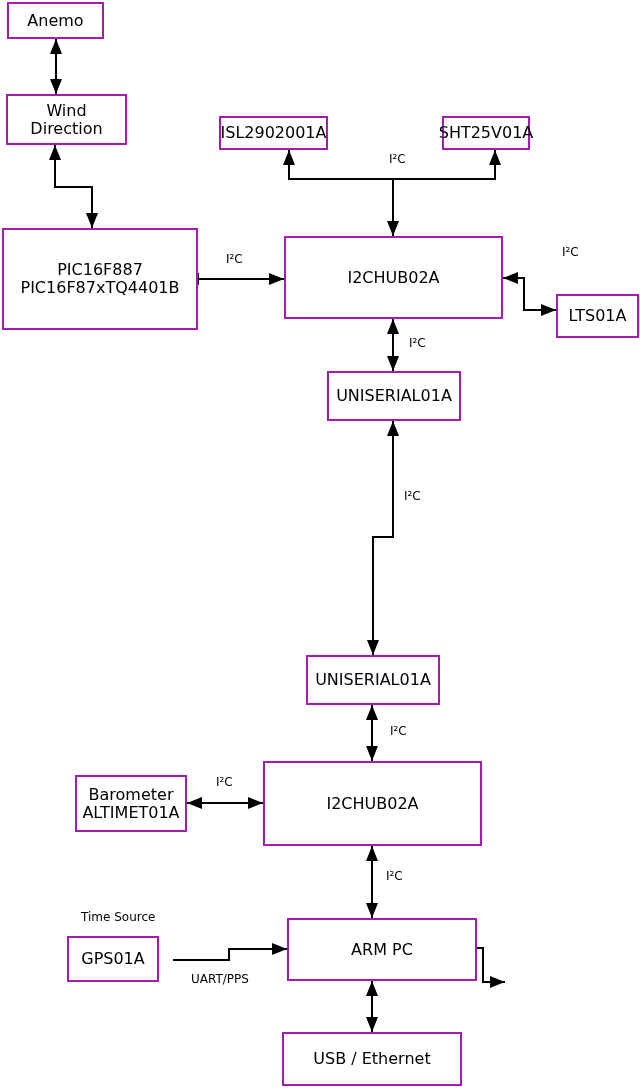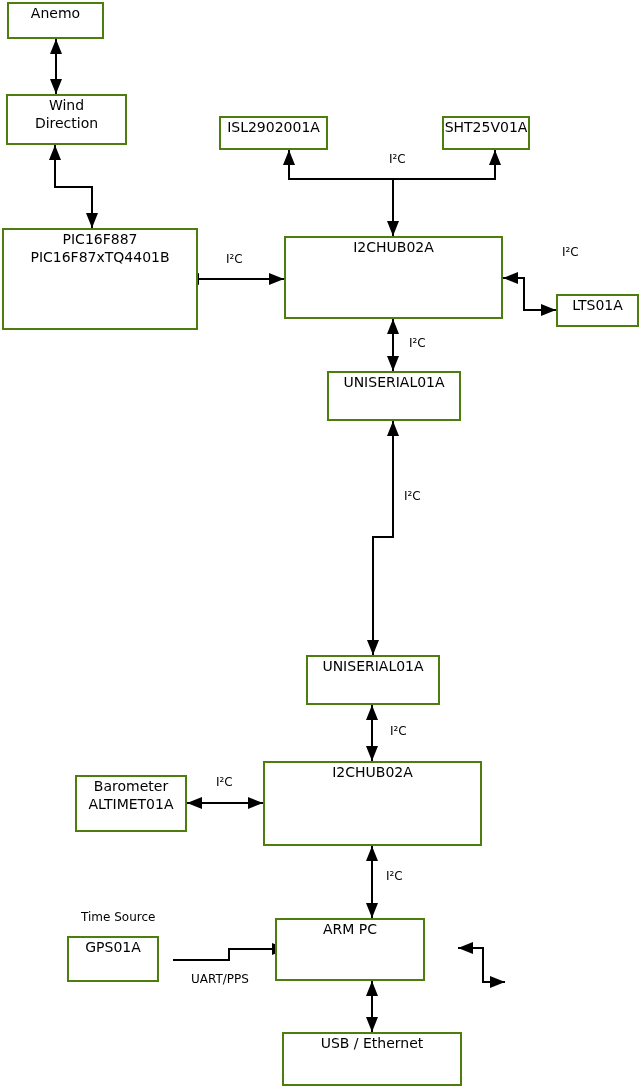--- a/index.html
+++ b/index.html
@@ -10,27 +10,28 @@
     font-family:"DejaVu Sans", sans-serif;
     color:#000;
     overflow:hidden;
   }
   #edges{position:absolute;left:0;top:0;width:640px;height:1089px;}
   #edges line, #edges polyline{stroke:#000;stroke-width:2;fill:none;}
   #edges polygon{fill:#000;stroke:none;}
   .node{
     position:absolute;
     box-sizing:border-box;
-    border:2px solid #4d7c0f;
+    border:2px solid #a21caf;
     background:#ffffff;
     display:flex;
     flex-direction:column;
     align-items:center;
+    justify-content:center;
     text-align:center;
-    font-size:14px;
+    font-size:16px;
     line-height:18px;
     white-space:nowrap;
   }
   .flabel{
     position:absolute;
     font-size:12px;
     line-height:15px;
     white-space:nowrap;
   }
 </style>
@@ -142,21 +143,21 @@
   </div>
 
   <div class="node" style="left:442px;top:116px;width:88px;height:34px">
     <span>SHT25V01A</span>
   </div>
 
   <div class="node" style="left:284px;top:236px;width:219px;height:83px">
     <span>I2CHUB02A</span>
   </div>
 
-  <div class="node" style="left:556px;top:294px;width:83px;height:33px">
+  <div class="node" style="left:556px;top:294px;width:83px;height:44px">
     <span>LTS01A</span>
   </div>
 
   <div class="node" style="left:327px;top:371px;width:134px;height:50px">
     <span>UNISERIAL01A</span>
   </div>
 
   <div class="node" style="left:306px;top:655px;width:134px;height:50px">
     <span>UNISERIAL01A</span>
   </div>
@@ -167,21 +168,21 @@
   </div>
 
   <div class="node" style="left:263px;top:761px;width:219px;height:85px">
     <span>I2CHUB02A</span>
   </div>
 
   <div class="node" style="left:67px;top:936px;width:92px;height:46px">
     <span>GPS01A</span>
   </div>
 
-  <div class="node" style="left:275px;top:918px;width:150px;height:63px">
+  <div class="node" style="left:287px;top:918px;width:190px;height:63px">
     <span>ARM PC</span>
   </div>
 
 
   <div class="node" style="left:282px;top:1032px;width:180px;height:54px">
     <span>USB / Ethernet</span>
   </div>
 
   <div class="flabel" style="left:389px;top:152px">I²C</div>
   <div class="flabel" style="left:226px;top:252px">I²C</div>

